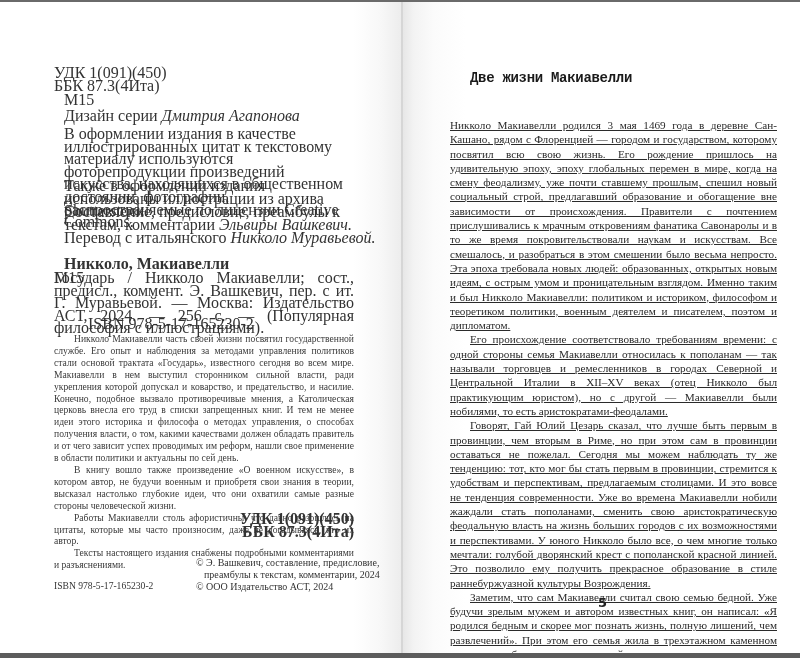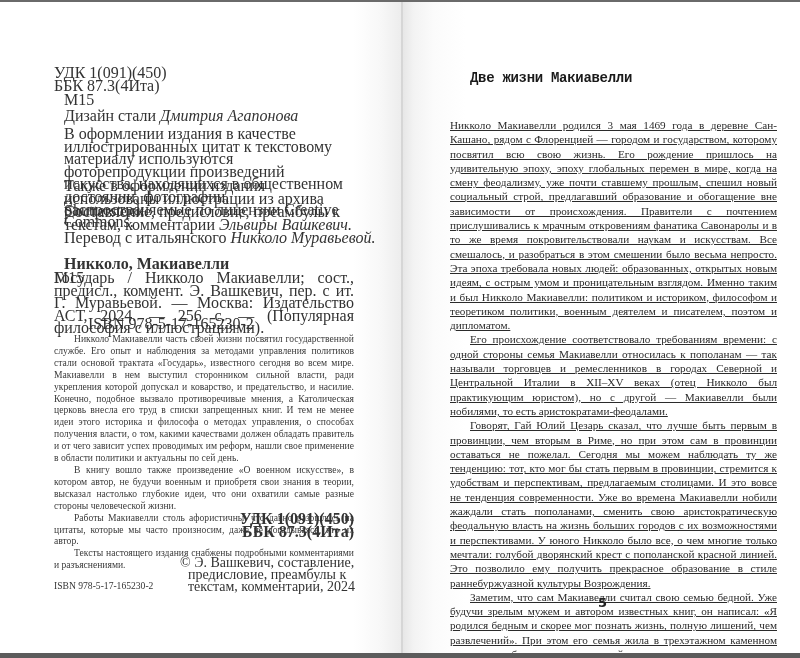--- a/index.html
+++ b/index.html
@@ -32,21 +32,21 @@
   i.name { font-style: italic; }
 
   .card-author { left: 64px; top: 258px; font-weight: bold; }
   .card-body { left: 54px; top: 272px; width: 300px; }
   .card-body .code { position: absolute; left: 0; top: 0; }
   .card-body .txt { text-align: justify; }
   .isbn-card { left: 88px; top: 318px; }
   .annot { left: 54px; top: 333px; width: 300px; font-size: 9.6px; line-height: 11.9px; text-align: justify; color: #3a3a3a; }
   .annot p { text-indent: 20px; text-align: justify; }
   .udk-bottom { left: 220px; top: 513px; width: 134px; text-align: right; font-weight: bold; }
-  .copyrights { left: 180px; top: 557px; width: 200px; font-size: 14px; line-height: 11.9px; }
+  .copyrights { left: 196px; top: 557px; width: 200px; font-size: 10px; line-height: 11.9px; }
   .copyrights p { padding-left: 8px; text-indent: -8px; }
   .isbn-bottom { left: 54px; top: 580px; font-size: 9.6px; }
 
   
   .chapter-title {
     position: absolute; left: 450px; top: 70px;
     font-family: Liberation Mono, monospace;
     font-weight: bold; font-size: 14px; letter-spacing: -0.3px; color: #1a1a1a; margin-left: 20px;
   }
   .body-text {
@@ -70,21 +70,21 @@
   <div class="page page-right"></div>
   <div class="spine"></div>
 </div>
 
 <div class="lp udk-top">
   <p>УДК 1(091)(450)</p>
   <p>ББК 87.3(4Ита)</p>
 </div>
 <div class="lp m15-top">М15</div>
 <div class="lp design">
-  <span>Дизайн стали </span><i class="name">Дмитрия Агапонова</i>
+  <span>Дизайн серии </span><i class="name">Дмитрия Агапонова</i>
 </div>
 <div class="lp illus">В оформлении издания в качестве иллюстрированных цитат к текстовому материалу используются фоторепродукции произведений искусства, находящихся в общественном достоянии, фотографии, распространяемые по лицензии Creative Commons.</div>
 <div class="lp shutter">Также в оформлении издания использованы иллюстрации из архива Shutterstock.</div>
 <div class="lp compose">
   <span>Составление, предисловие, преамбулы к текстам, комментарии </span><i class="name">Эльвиры Вашкевич.</i>
 </div>
 <div class="lp translate">
   <span>Перевод с итальянского </span><i class="name">Никколо Муравьевой.</i>
 </div>
 
@@ -102,20 +102,21 @@
   <p>Тексты настоящего издания снабжены подробными комментариями и разъяснениями.</p>
 </div>
 
 <div class="lp udk-bottom">
   <p>УДК 1(091)(450)</p>
   <p>ББК 87.3(4Ита)</p>
 </div>
 
 <div class="lp copyrights">
   <p>© Э. Вашкевич, составление, предисловие, преамбулы к текстам, комментарии, 2024</p>
+  <p>© ООО Издательство АСТ, 2024</p>
 </div>
 <div class="lp isbn-bottom">ISBN 978-5-17-165230-2</div>
 
 <div class="chapter-title">Две жизни Макиавелли</div>
 <div class="body-text">
   <p class="first">Никколо Макиавелли родился 3 мая 1469 года в деревне Сан-Кашано, рядом с Флоренцией — городом и государством, которому посвятил всю свою жизнь. Его рождение пришлось на удивительную эпоху, эпоху глобальных перемен в мире, когда на смену феодализму, уже почти ставшему прошлым, спешил новый социальный строй, предлагавший образование и обогащение вне зависимости от происхождения. Правители с почтением прислушивались к мрачным откровениям фанатика Савонаролы и в то же время покровительствовали наукам и искусствам. Все смешалось, и разобраться в этом смешении было весьма непросто. Эта эпоха требовала новых людей: образованных, открытых новым идеям, с острым умом и проницательным взглядом. Именно таким и был Никколо Макиавелли: политиком и историком, философом и теоретиком политики, военным деятелем и писателем, поэтом и дипломатом.</p>
   <p>Его происхождение соответствовало требованиям времени: с одной стороны семья Макиавелли относилась к пополанам — так называли торговцев и ремесленников в городах Северной и Центральной Италии в XII–XV веках (отец Никколо был практикующим юристом), но с другой — Макиавелли были нобилями, то есть аристократами-феодалами.</p>
   <p>Говорят, Гай Юлий Цезарь сказал, что лучше быть первым в провинции, чем вторым в Риме, но при этом сам в провинции оставаться не пожелал. Сегодня мы можем наблюдать ту же тенденцию: тот, кто мог бы стать первым в провинции, стремится к удобствам и перспективам, предлагаемым столицами. И это вовсе не тенденция современности. Уже во времена Макиавелли нобили жаждали стать пополанами, сменить свою аристократическую феодальную власть на жизнь больших городов с их возможностями и перспективами. У юного Никколо было все, о чем многие только мечтали: голубой дворянский крест с пополанской красной линией. Это позволило ему получить прекрасное образование в стиле раннебуржуазной культуры Возрождения.</p>
   <p>Заметим, что сам Макиавелли считал свою семью бедной. Уже будучи зрелым мужем и автором известных книг, он написал: «Я родился бедным и скорее мог познать жизнь, полную лишений, чем развлечений». При этом его семья жила в трехэтажном каменном доме, у отца был вполне приличный доход, и он даже мог позволить себе такое дорогое хобби как личная библиотека. Правда, эта библиотека в основном состояла из книг юридических,</p>
 </div>

